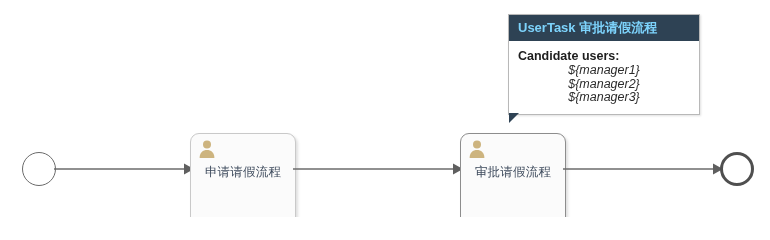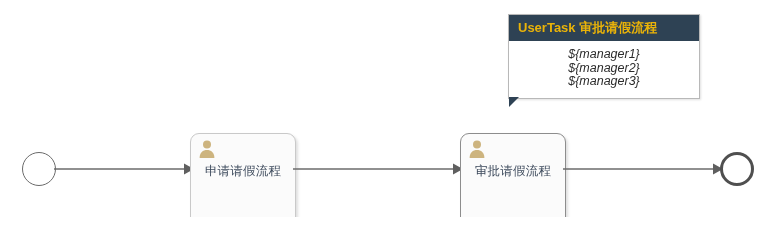--- a/index.html
+++ b/index.html
@@ -42,21 +42,20 @@
 
   
   .task {
     position: absolute;
     width: 106px;
     height: 93px;
     background: #fbfbfb;
     border-radius: 9px;
     box-sizing: border-box;
     box-shadow: 2px 2px 3px rgba(0,0,0,0.13);
-    font-family: Liberation Mono, monospace;
   }
   .task.t1 {
     left: 190px;
     top: 133px;
     border: 1.3px solid #c9c9c9;
   }
   .task.t2 {
     left: 460px;
     top: 133px;
     border: 1.6px solid #8d8d8d;
@@ -96,21 +95,21 @@
     left: 508px;
     top: 14px;
     width: 192px;
     background: #ffffff;
     border: 1px solid #b8b8b8;
     box-sizing: border-box;
     box-shadow: 1px 1px 2px rgba(0,0,0,0.12);
   }
   .tip-header {
     background: #2e4254;
-    color: #eab308;
+    color: #7dd3fc;
     font-size: 13px;
     font-weight: bold;
     padding: 5px 15px 6px 9px;
     line-height: 15px;
     white-space: nowrap;
   }
   .tip-body {
     padding: 7px 9px 9px 9px;
     font-size: 12.5px;
     color: #1d1d1d;
@@ -204,20 +203,21 @@
   </div>
 
   <div class="event end"></div>
 
   <div id="tooltip">
     <div class="tip-header">UserTask 审批请假流程</div>
 
     <div class="tip-body">
 
       <div>
+        <div class="tip-block-title">Candidate users:</div>
         <ul class="tip-list">
           <li>${manager1}</li>
           <li>${manager2}</li>
           <li>${manager3}</li>
         </ul>
       </div>
     </div>
 
     <span class="tip-pointer"></span>
   </div>

